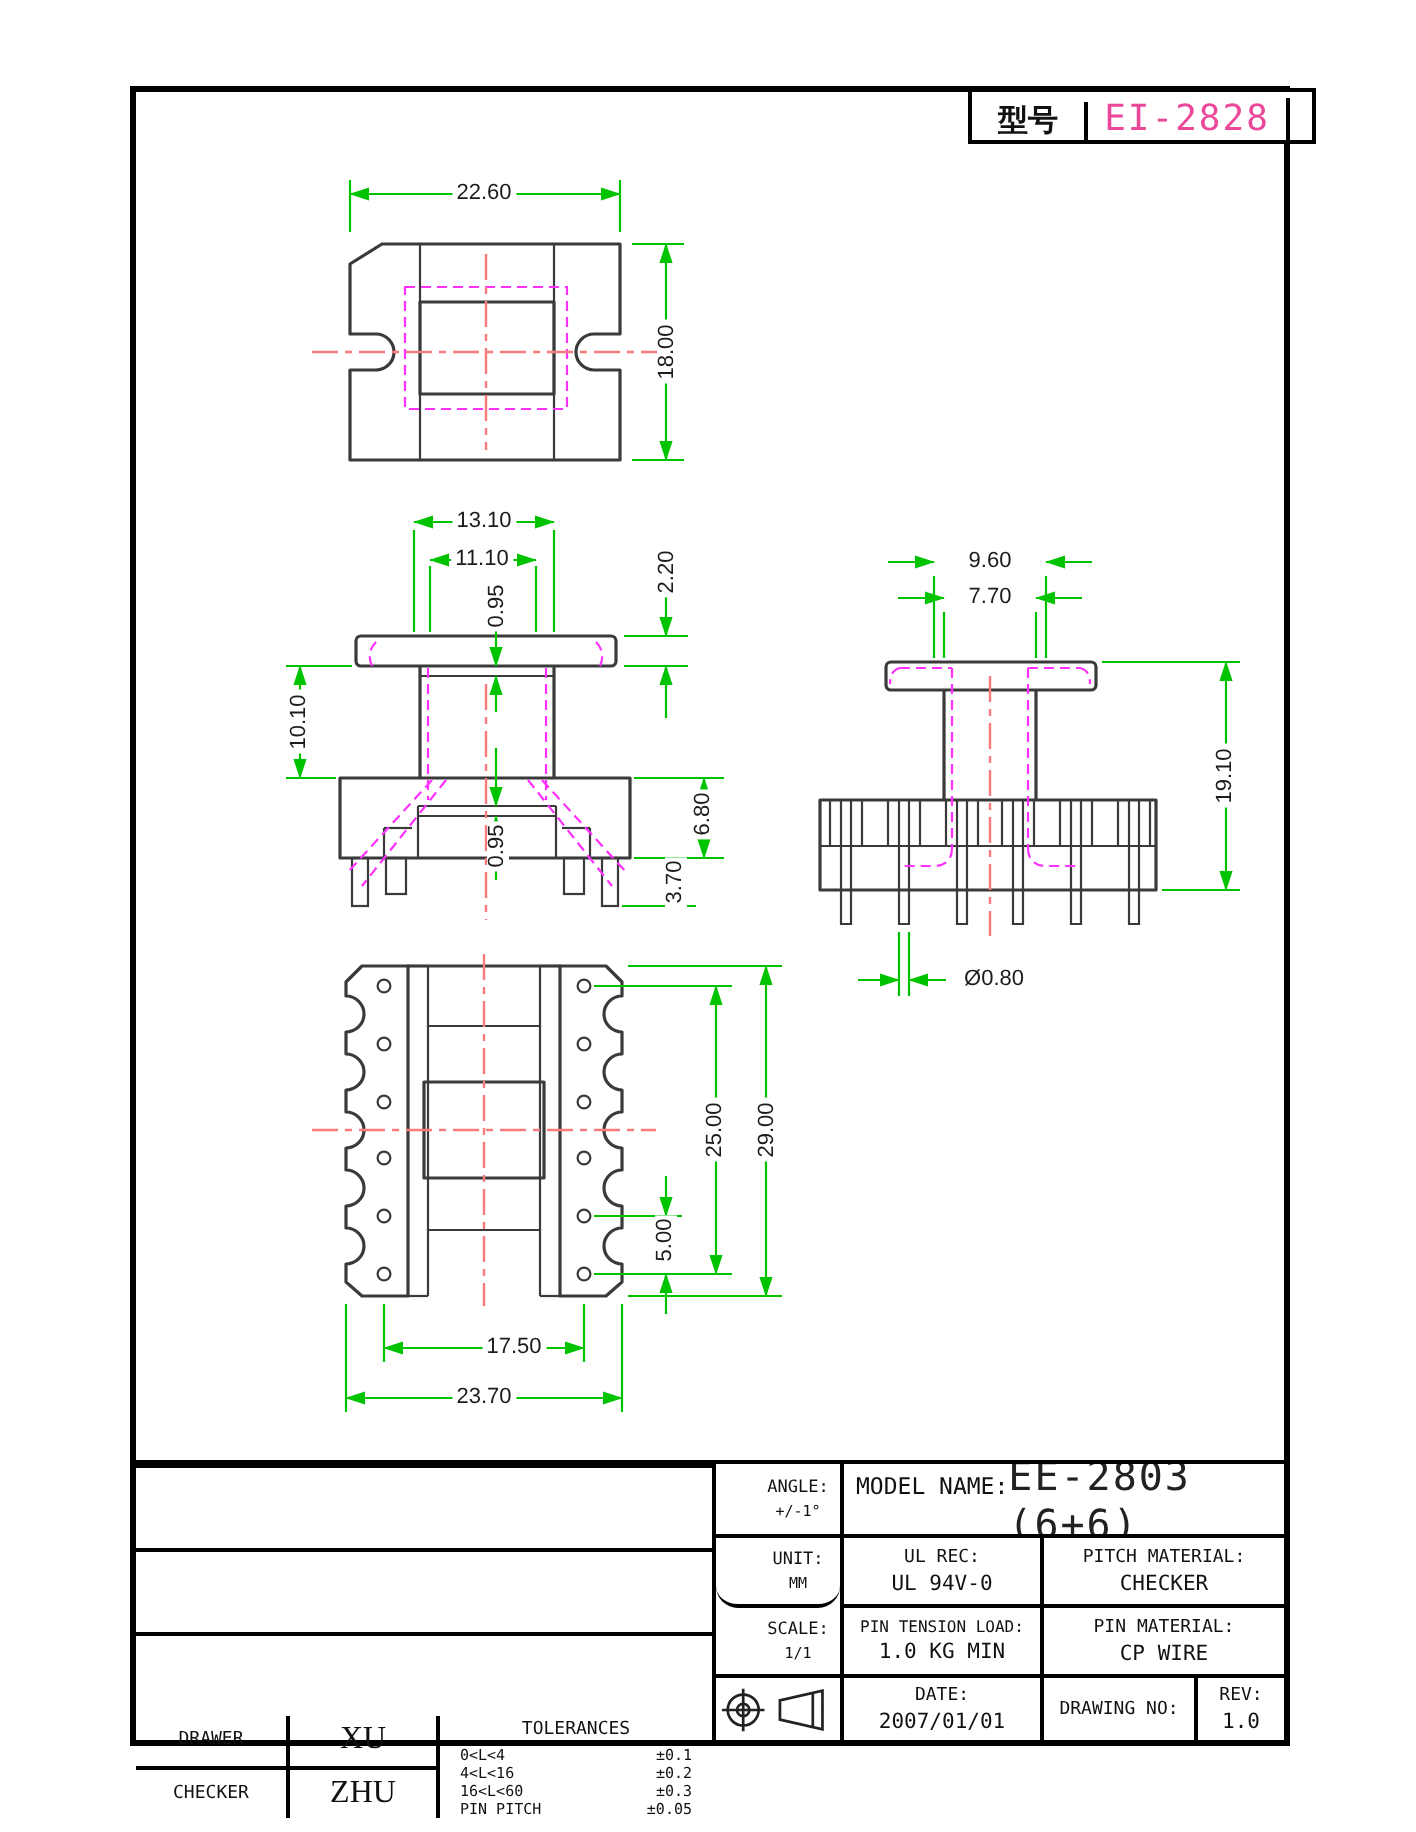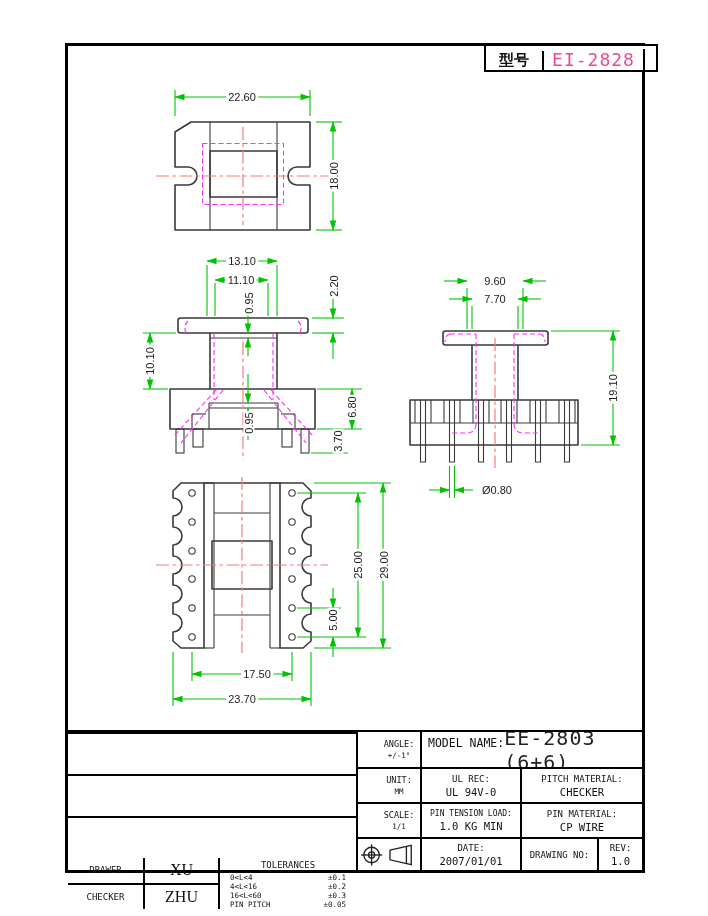--- a/index.html
+++ b/index.html
@@ -322,21 +322,21 @@
         </div>
       </div>
     </div>
 
     <div class="rp">
       <div class="colA bR">
         <div class="acell bB cell" style="height:37px;">
           <span class="l">ANGLE:</span>
           <span class="s">+/-1°</span>
         </div>
-        <div class="acell bB cell" style="height:35px;">
+        <div class="acell bB cell" style="height:35px;border-radius:11px;">
           <span class="l">UNIT:</span>
           <span class="s">MM</span>
         </div>
         <div class="acell bB cell" style="height:35px;">
           <span class="l">SCALE:</span>
           <span class="s">1/1</span>
         </div>
         <div class="symcell cell" style="flex:1;">
           <svg width="58" height="26" viewBox="0 0 60 26">
             <g stroke="#222" stroke-width="1.4" fill="none">

